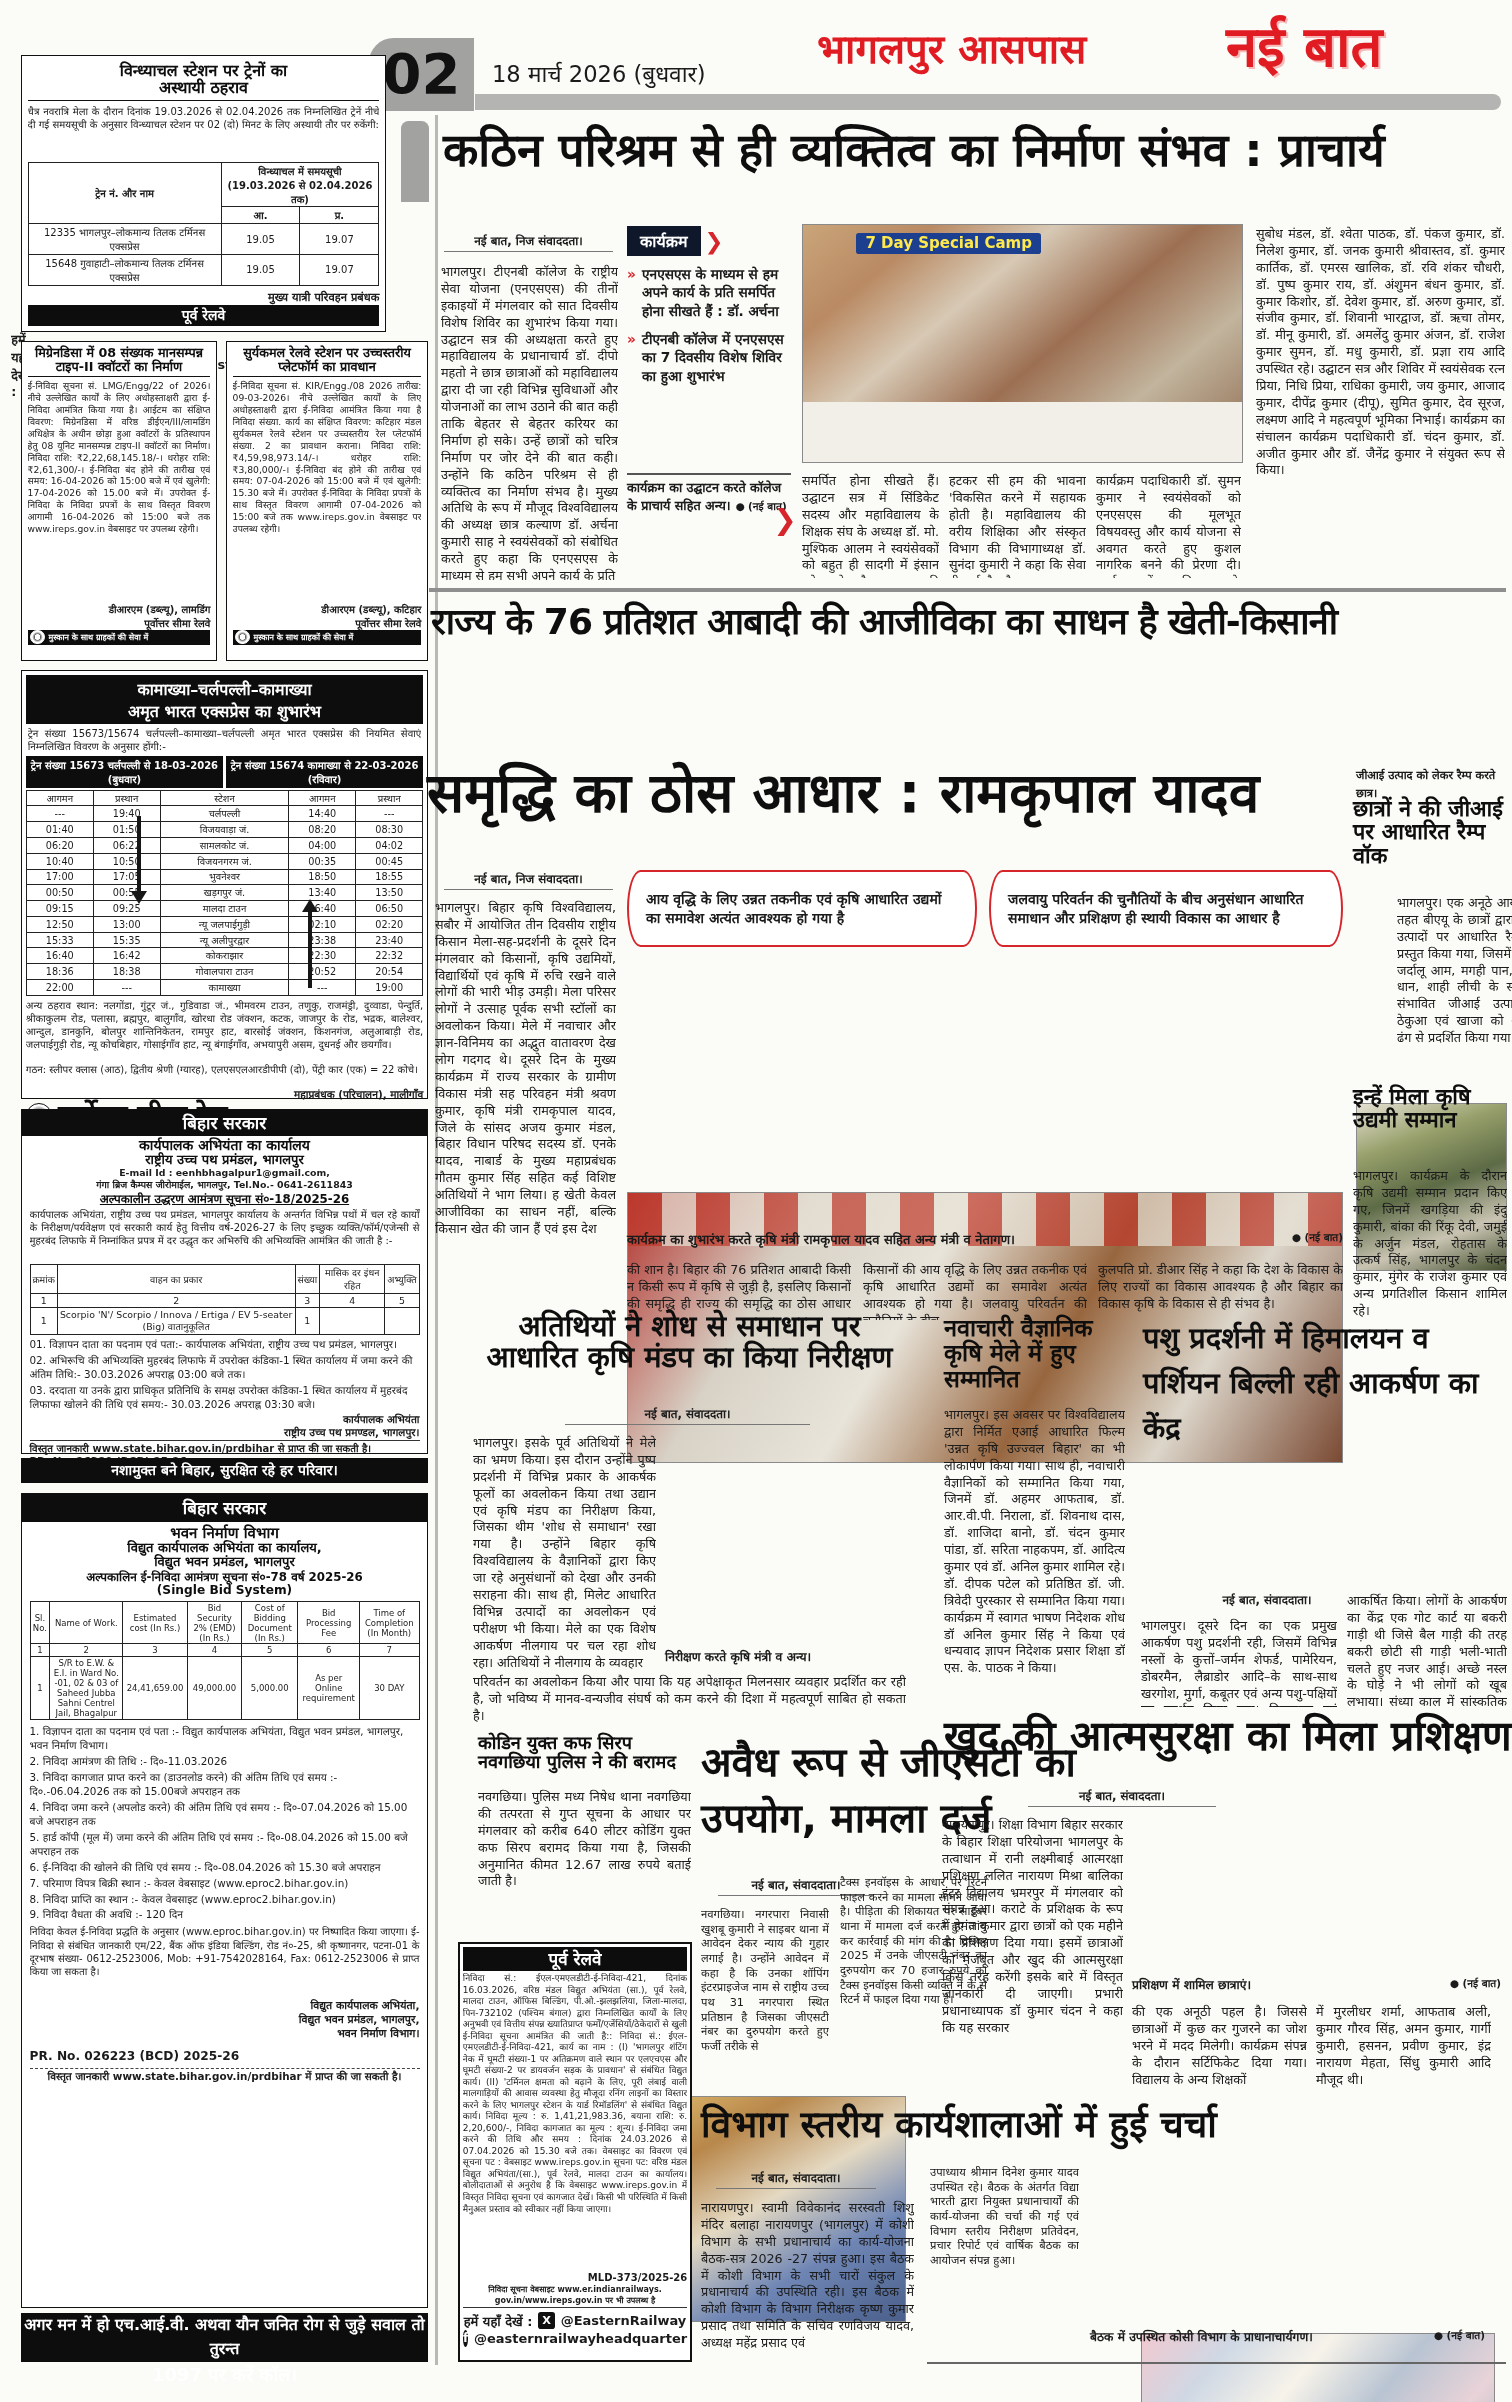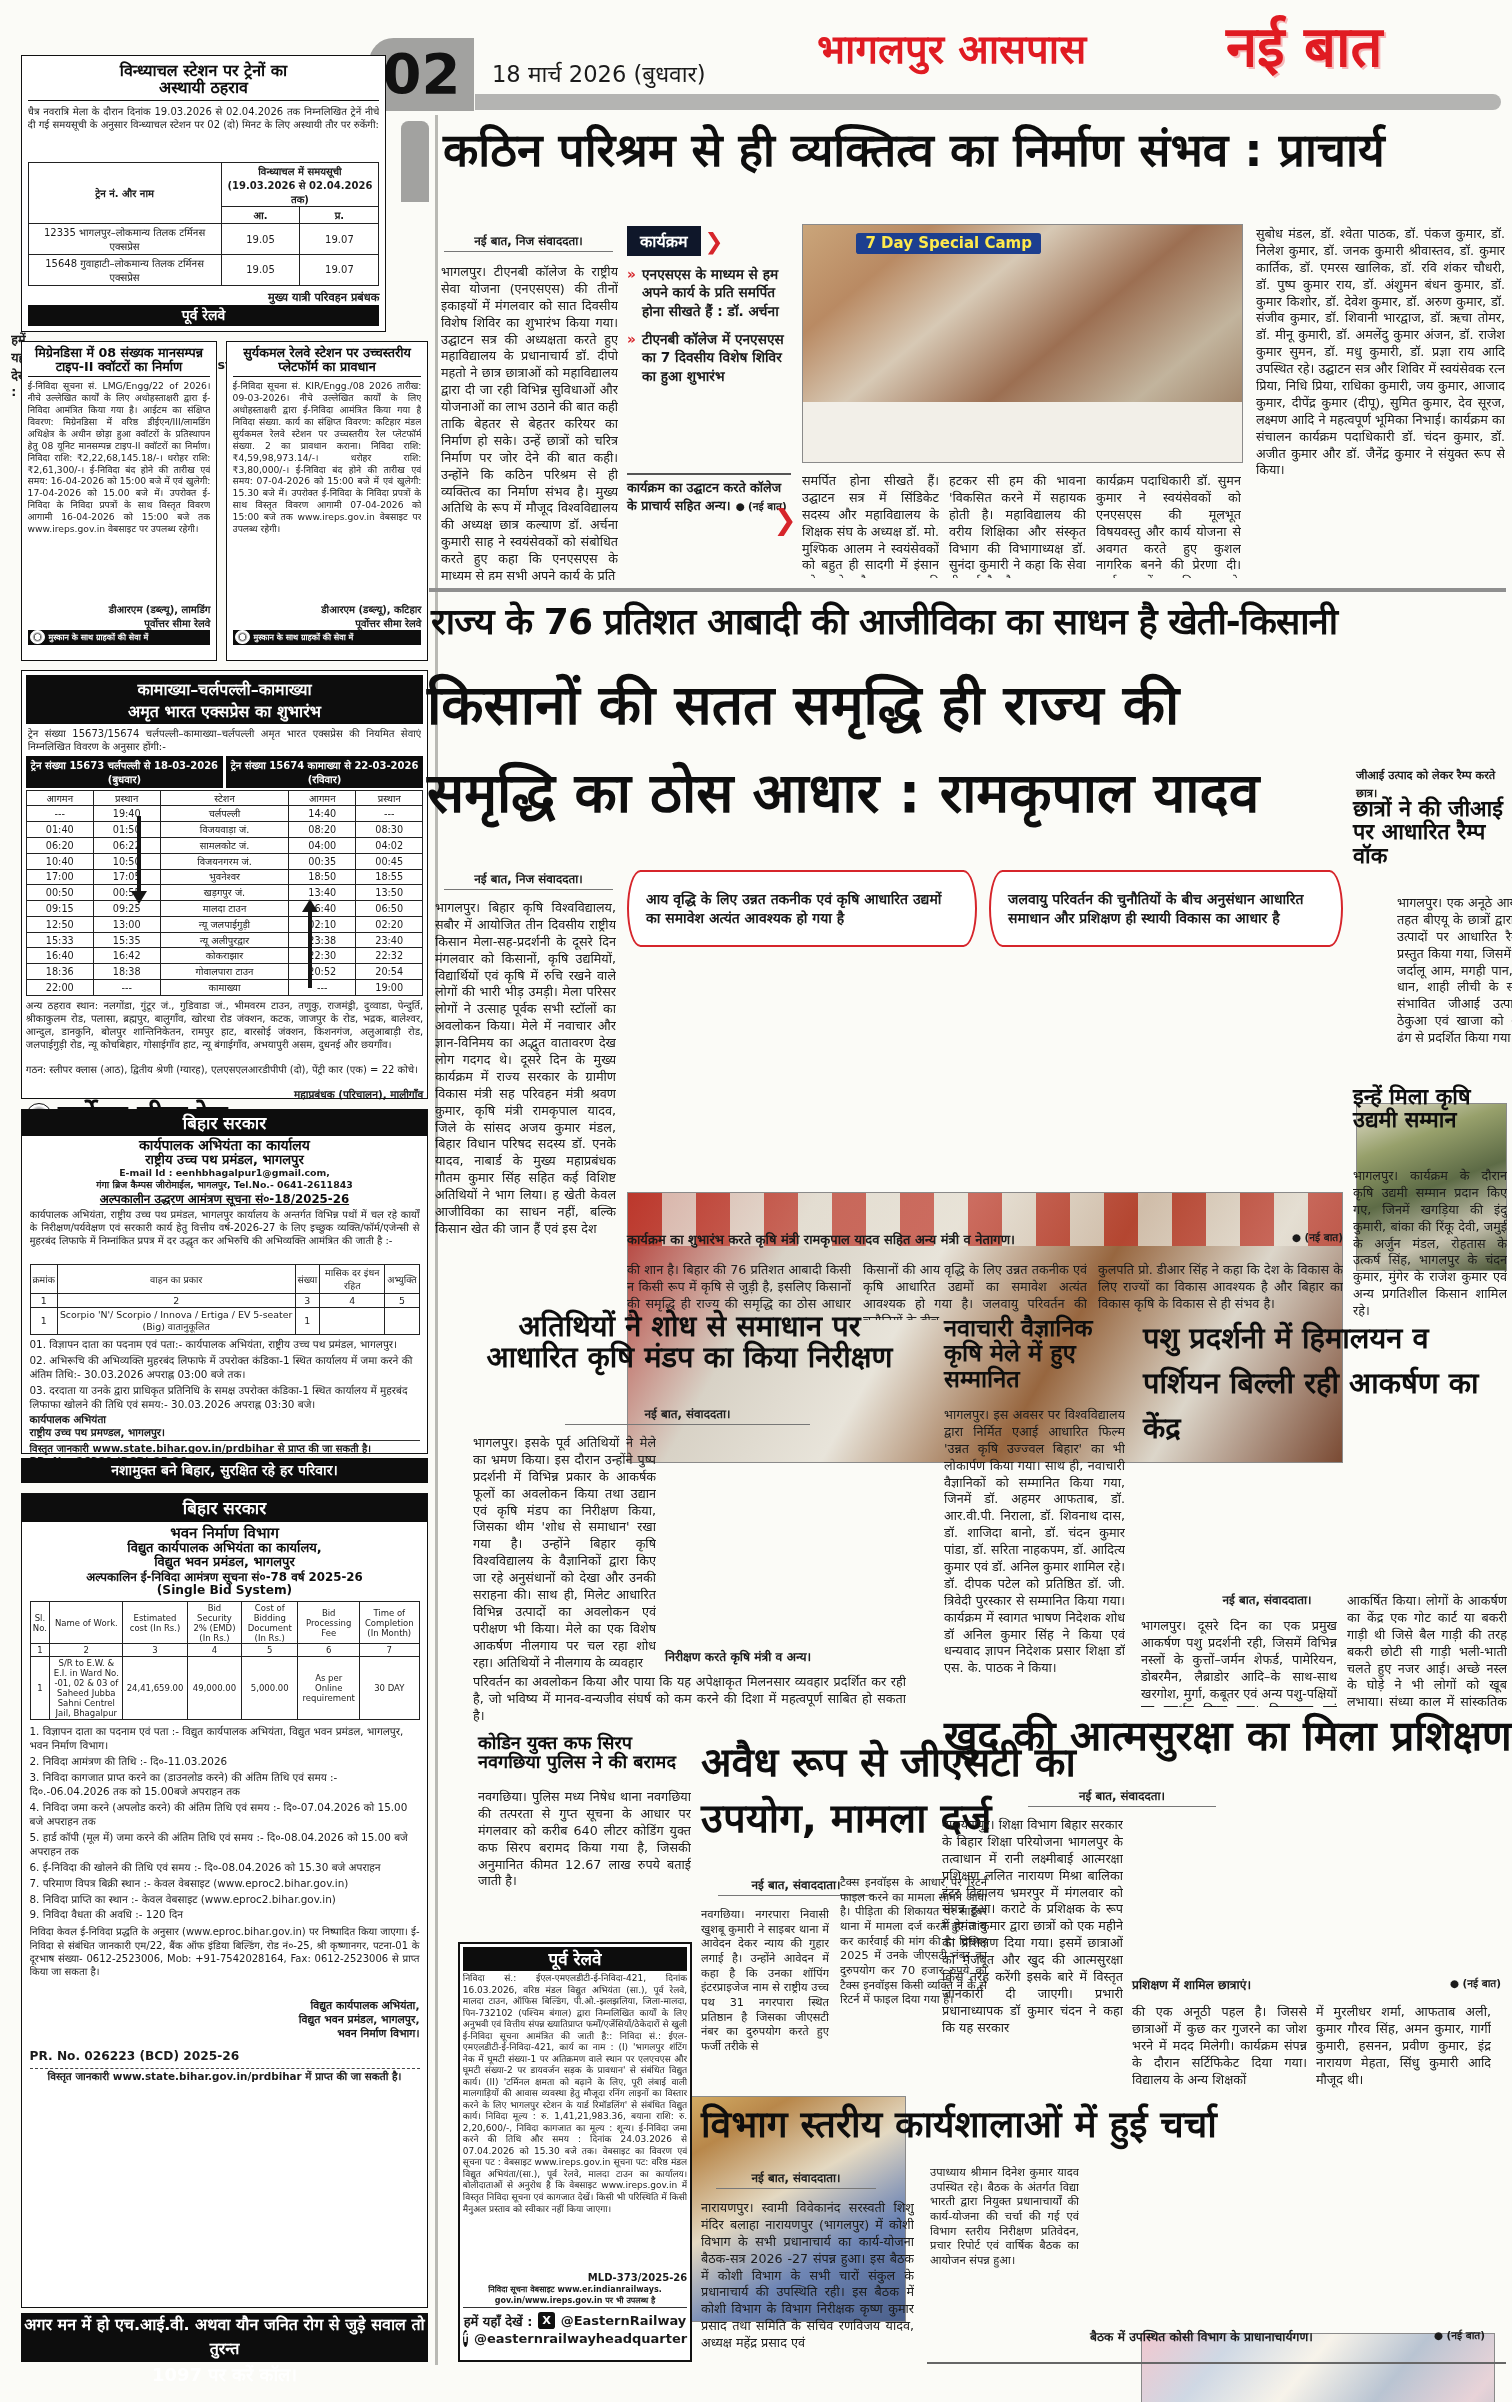--- a/index.html
+++ b/index.html
@@ -279,21 +279,21 @@
               <td></td>
               <td></td>
             </tr>
           </tbody>
       </table>
       <div>
           <div class="notice-item">01.  विज्ञापन दाता का पदनाम एवं पता:- कार्यपालक अभियंता, राष्ट्रीय उच्च पथ प्रमंडल, भागलपुर।</div>
           <div class="notice-item">02.  अभिरूचि की अभिव्यक्ति मुहरबंद लिफाफे में उपरोक्त कंडिका-1 स्थित कार्यालय में जमा करने की अंतिम तिथि:- 30.03.2026 अपराह्न 03:00 बजे तक।</div>
           <div class="notice-item">03.  दरदाता या उनके द्वारा प्राधिकृत प्रतिनिधि के समक्ष उपरोक्त कंडिका-1 स्थित कार्यालय में मुहरबंद लिफाफा खोलने की तिथि एवं समय:- 30.03.2026 अपराह्न 03:30 बजे।</div>
         </div>
-      <div style="text-align:left;font-weight:bold;font-size:10.4px;line-height:1.25;">
+      <div style="text-align:right;font-weight:bold;font-size:10.4px;line-height:1.25;">
         <span>कार्यपालक अभियंता</span><br><span>राष्ट्रीय उच्च पथ प्रमण्डल, भागलपुर।</span>
       </div>
       <div style="font-size:10px;font-weight:bold;border-top:0.9px solid #333;margin-top:1.9px;">विस्तृत जानकारी www.state.bihar.gov.in/prdbihar से प्राप्त की जा सकती है।</div>
       <div style="font-size:10.4px;font-weight:bold;">PR. No. 26380 (RCD) 25-26</div>
     </div>
   </div>
   <div class="abs blackbar" style="left:21px;top:1458px;width:407px;height:24.5px;font-size:14px;line-height:24.5px;">नशामुक्त बने बिहार, सुरक्षित रहे हर परिवार।</div>
 
   <div class="abs box" style="left:21px;top:1493px;width:407px;height:815px;padding:0;">
     <div class="blackbar" style="font-size:17px;height:28px;line-height:28px;">बिहार सरकार</div>
@@ -389,21 +389,21 @@
 
   <div class="abs jt md" style="left:802px;top:473px;width:137px;height:105px;">समर्पित होना सीखते हैं। उद्घाटन सत्र में सिंडिकेट सदस्य और महाविद्यालय के शिक्षक संघ के अध्यक्ष डॉ. मो. मुश्फिक आलम ने स्वयंसेवकों को बहुत ही सादगी में इंसान बने रहने और मानवता की भूमिका से अवगत कराया। उन्होंने बताया कि इस तरह के शिविर हमें स्वार्थ से परे</div>
   <div class="abs jt md" style="left:949px;top:473px;width:137px;height:105px;">हटकर सी हम की भावना 'विकसित करने में सहायक होती है। महाविद्यालय की वरीय शिक्षिका और संस्कृत विभाग की विभागाध्यक्ष डॉ. सुनंदा कुमारी ने कहा कि सेवा ही धर्म है और अनुशासन का पालन करना हर स्वयंसेवक का परम कर्तव्य है। कॉलेज के बर्सर और पूर्व</div>
   <div class="abs jt md" style="left:1096px;top:473px;width:145px;height:105px;">कार्यक्रम पदाधिकारी डॉ. सुमन कुमार ने स्वयंसेवकों को एनएसएस की मूलभूत विषयवस्तु और कार्य योजना से अवगत करते हुए कुशल नागरिक बनने की प्रेरणा दी। कार्यक्रम में महाविद्यालय के वरीय शिक्षक डॉ. मनोज कुमार, डॉ. राजीव कुमार सिंह, डॉ. अरविंद कुमार, डॉ.</div>
   <div class="abs jt md" style="left:1256px;top:226px;width:249px;height:352px;">सुबोध मंडल, डॉ. श्वेता पाठक, डॉ. पंकज कुमार, डॉ. निलेश कुमार, डॉ. जनक कुमारी श्रीवास्तव, डॉ. कुमार कार्तिक, डॉ. एमरस खालिक, डॉ. रवि शंकर चौधरी, डॉ. पुष्प कुमार राय, डॉ. अंशुमन बंधन कुमार, डॉ. कुमार किशोर, डॉ. देवेश कुमार, डॉ. अरुण कुमार, डॉ. संजीव कुमार, डॉ. शिवानी भारद्वाज, डॉ. ऋचा तोमर, डॉ. मीनू कुमारी, डॉ. अमलेंदु कुमार अंजन, डॉ. राजेश कुमार सुमन, डॉ. मधु कुमारी, डॉ. प्रज्ञा राय आदि उपस्थित रहे। उद्घाटन सत्र और शिविर में स्वयंसेवक रत्न प्रिया, निधि प्रिया, राधिका कुमारी, जय कुमार, आजाद कुमार, दीपेंद्र कुमार (दीपू), सुमित कुमार, देव सूरज, लक्ष्मण आदि ने महत्वपूर्ण भूमिका निभाई। कार्यक्रम का संचालन कार्यक्रम पदाधिकारी डॉ. चंदन कुमार, डॉ. अजीत कुमार और डॉ. जैनेंद्र कुमार ने संयुक्त रूप से किया।</div>
 
   <div class="abs hrule" style="left:429px;top:588px;width:1077px;height:3.8px;background:#8f8f8f;"></div>
 
   <div class="abs hd" style="left:431px;top:603px;width:918px;height:55px;font-size:36px;white-space:nowrap;letter-spacing:-0.9px;">राज्य के 76 प्रतिशत आबादी की आजीविका का साधन है खेती-किसानी</div>
   <div class="abs hd" style="left:427px;top:661px;width:923px;height:200px;font-size:55px;line-height:1.6;">
-    <span>किसानों की सतत समृद्धि ही राज्य की</span><br>
+    <br>
     <span>समृद्धि का ठोस आधार : रामकृपाल यादव</span>
   </div>
   <div class="abs bylne" style="left:444px;top:870px;width:169px;">नई बात, निज संवाददता।</div>
   <div class="abs jt md" style="left:435px;top:900px;width:181px;height:422px;">भागलपुर। बिहार कृषि विश्वविद्यालय, सबौर में आयोजित तीन दिवसीय राष्ट्रीय किसान मेला-सह-प्रदर्शनी के दूसरे दिन मंगलवार को किसानों, कृषि उद्यमियों, विद्यार्थियों एवं कृषि में रुचि रखने वाले लोगों की भारी भीड़ उमड़ी। मेला परिसर लोगों ने उत्साह पूर्वक सभी स्टॉलों का अवलोकन किया। मेले में नवाचार और ज्ञान-विनिमय का अद्भुत वातावरण देख लोग गदगद थे। दूसरे दिन के मुख्य कार्यक्रम में राज्य सरकार के ग्रामीण विकास मंत्री सह परिवहन मंत्री श्रवण कुमार, कृषि मंत्री रामकृपाल यादव, जिले के सांसद अजय कुमार मंडल, बिहार विधान परिषद सदस्य डॉ. एनके यादव, नाबार्ड के मुख्य महाप्रबंधक गौतम कुमार सिंह सहित कई विशिष्ट अतिथियों ने भाग लिया। ह खेती केवल आजीविका का साधन नहीं, बल्कि किसान खेत की जान हैं एवं इस देश</div>
 
   <div class="abs quote" style="left:989px;top:870px;width:354px;height:77px;">
     <span>जलवायु परिवर्तन की चुनौतियों के बीच अनुसंधान आधारित समाधान और प्रशिक्षण ही स्थायी विकास का आधार है</span>
   </div>
   <div class="abs quote" style="left:627px;top:870px;width:350px;height:77px;">
     <span>आय वृद्धि के लिए उन्नत तकनीक एवं कृषि आधारित उद्यमों का समावेश अत्यंत आवश्यक हो गया है</span>

